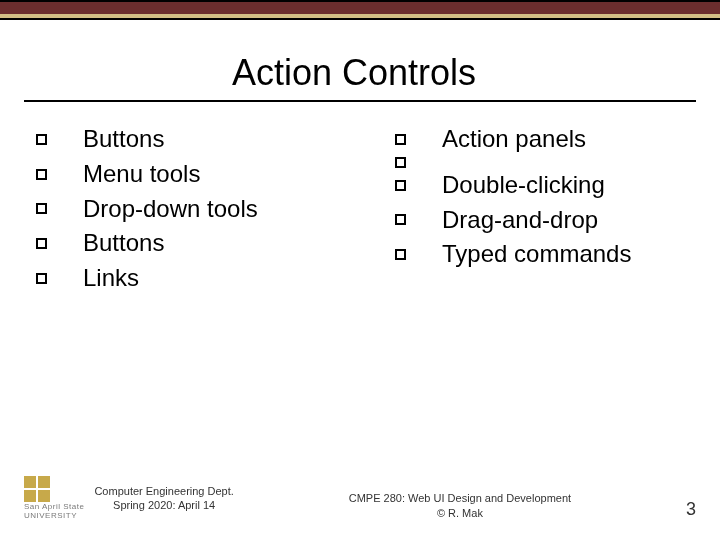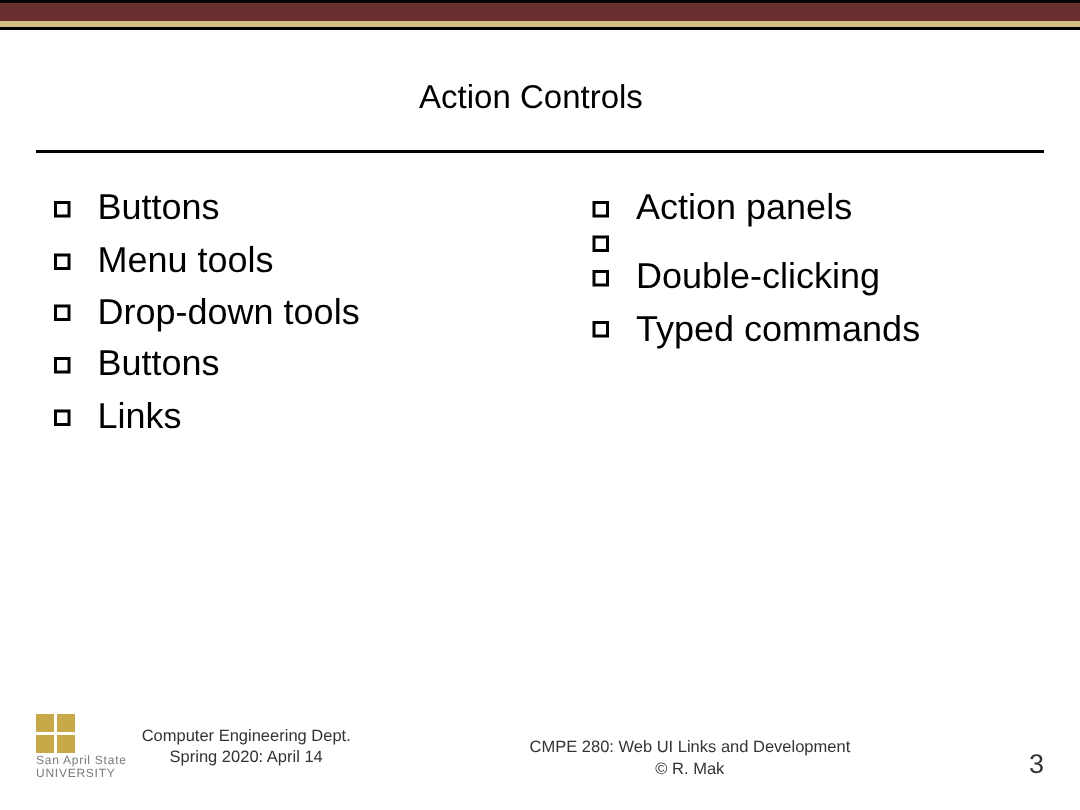--- a/index.html
+++ b/index.html
@@ -7,36 +7,36 @@
   .slide { width: 720px; height: 540px; position: relative; }
 
   
   .top-band { position: absolute; left: 0; right: 0; top: 0; }
   .line-thin-dark { height: 2px; background: #000; }
   .line-maroon   { height: 12px; background: #6b2e2e; }
   .line-gold     { height: 4px;  background: #d3bf85; }
 
   .title {
     position: absolute; top: 52px; left: 0; right: 12px;
-    text-align: center; font-size: 22px; font-weight: 400;
+    text-align: center; font-size: 36px; font-weight: 400;
   }
   .title-rule {
     position: absolute; top: 100px; left: 24px; right: 24px;
     height: 2px; background: #000;
   }
 
   .body {
     position: absolute; top: 122px; left: 36px; right: 36px;
     display: flex; gap: 70px;
   }
   .col { flex: 1; }
   ul { list-style: none; }
   li {
     font-size: 24px; line-height: 1.45;
-    display: flex; align-items: center; gap: 18px;
+    display: flex; align-items: center; gap: 36px;
   }
   .bullet {
     width: 11px; height: 11px; flex: 0 0 11px;
     border: 2px solid #000; background: #fff;
   }
 
   .footer {
     position: absolute; bottom: 20px; left: 24px; right: 24px;
     display: flex; align-items: flex-end; justify-content: space-between;
     font-size: 11px; color: #333;
@@ -100,20 +100,24 @@
           </li>
         <li>
             <span class="bullet"></span>
           </li>
         <li>
             <span class="bullet"></span>
             <span>Double-clicking</span>
           </li>
         <li>
             <span class="bullet"></span>
+            <span>Drag-and-drop</span>
+          </li>
+        <li>
+            <span class="bullet"></span>
             <span>Typed commands</span>
           </li>
       </ul>
     </div>
   </div>
 
   <div class="footer">
     <div class="left-block">
       <div>
         <div class="logo">
@@ -124,19 +128,19 @@
           </div>
         <div class="sjsu">San April State</div>
         <div class="sjsu">UNIVERSITY</div>
       </div>
       <div class="dept">
         <div>Computer Engineering Dept.</div>
         <div>Spring 2020: April 14</div>
       </div>
     </div>
     <div class="center">
-      <div>CMPE 280: Web UI Links and Development</div>
+      <div>CMPE 280: Web UI Design and Development</div>
       <div>© R. Mak</div>
     </div>
     <div class="pagenum">3</div>
   </div>
 
 </div>
 
 </body></html>

